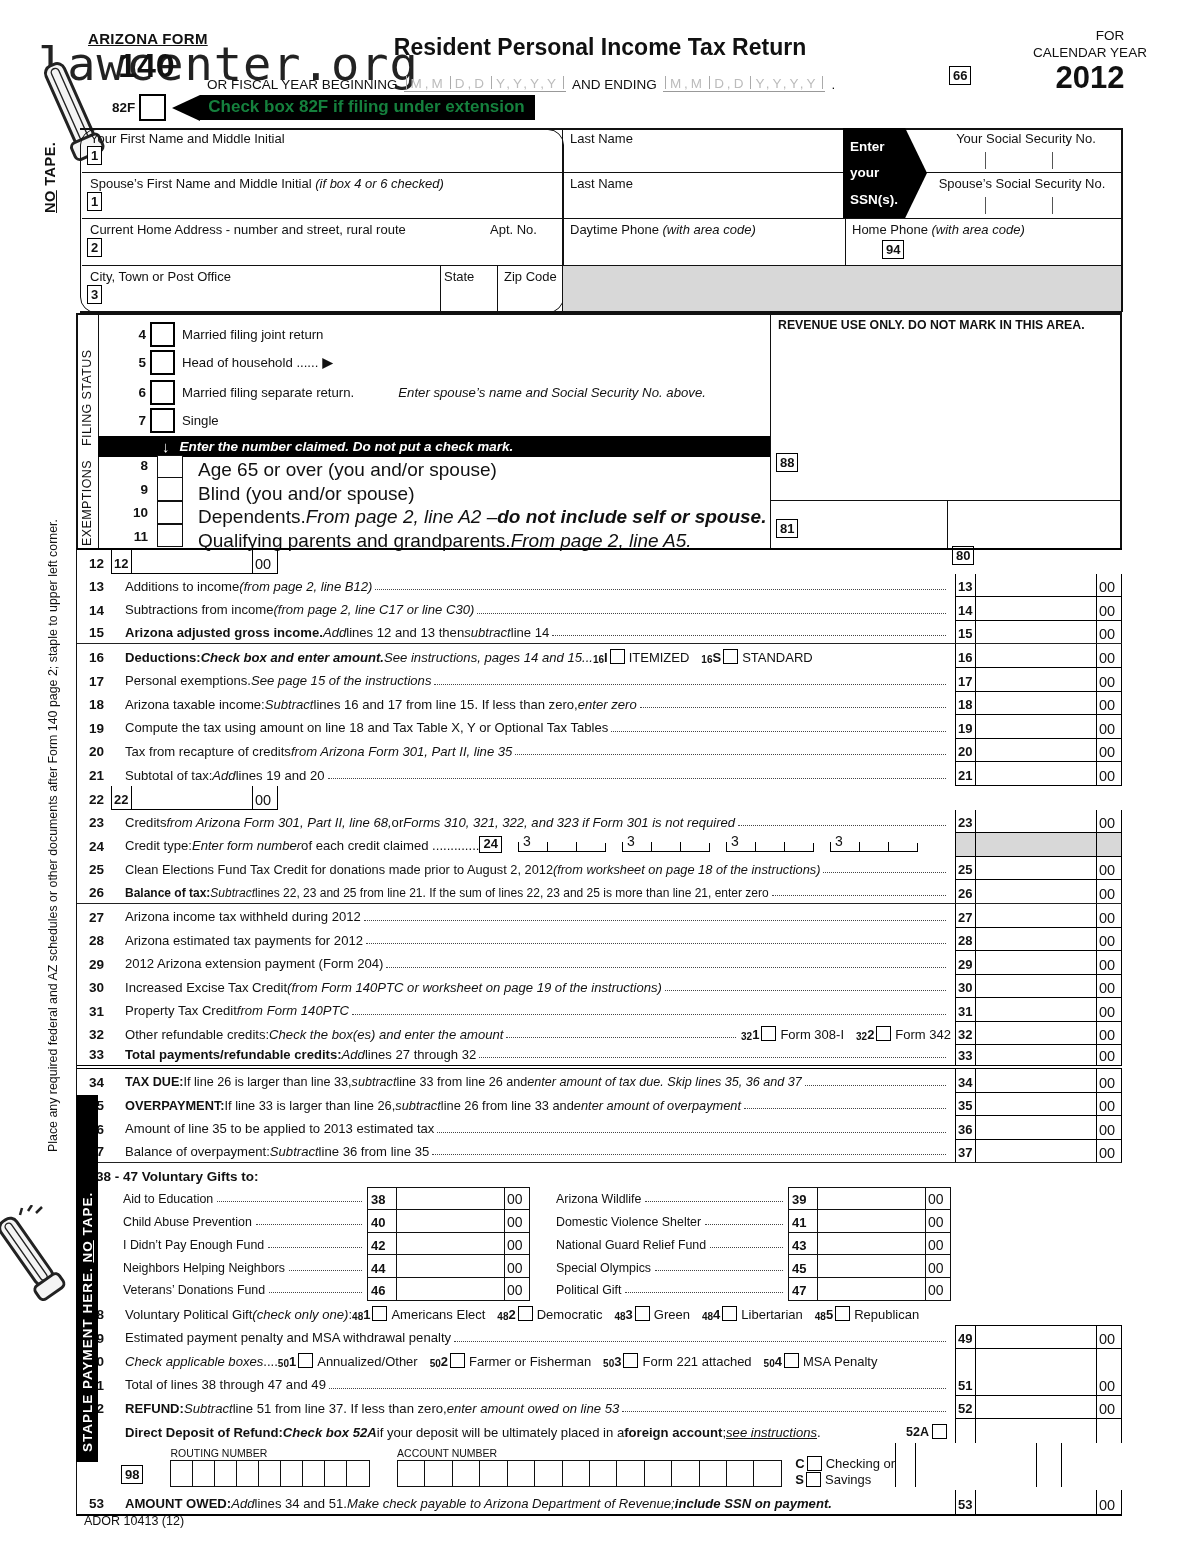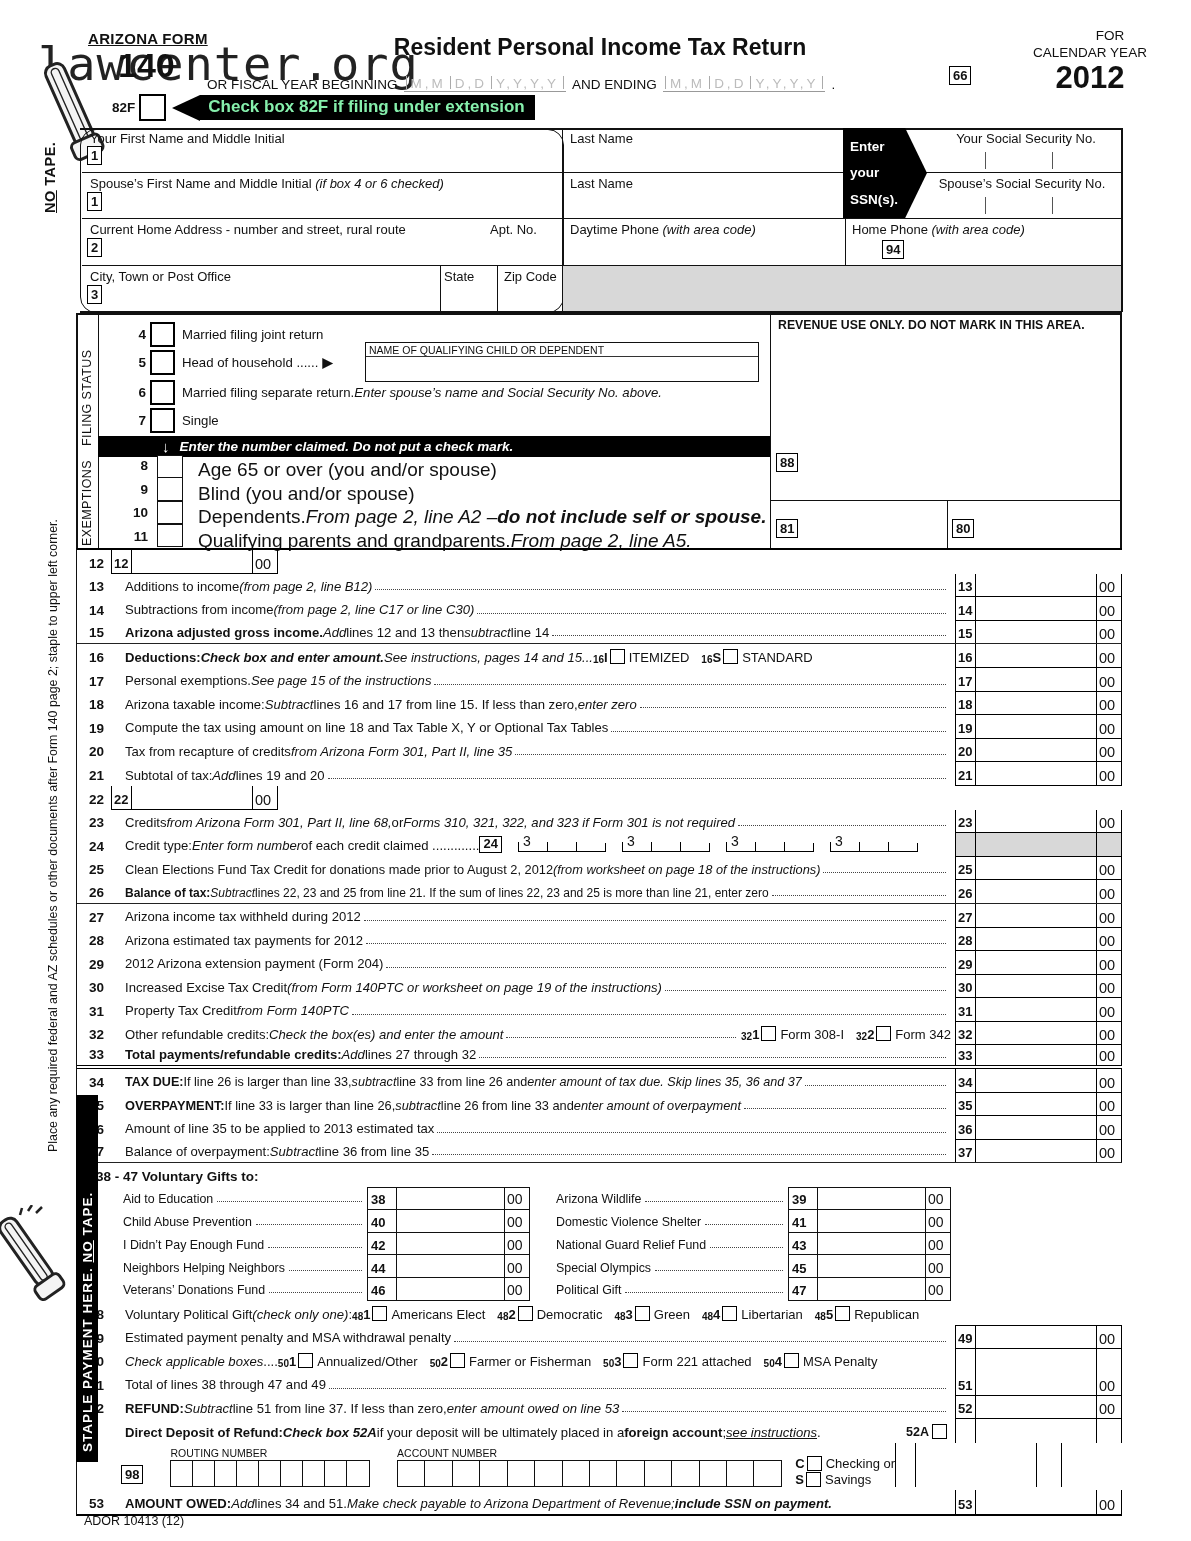--- a/index.html
+++ b/index.html
@@ -26,21 +26,21 @@
   .fiscal{position:absolute;left:207px;top:76px;font-size:13.5px;display:flex;align-items:flex-end;}
   .datecomb{display:inline-flex;border-bottom:1.6px solid #999;margin:0 6px;padding:0 2px;}
   .dgrp{color:#bcbcbc;font-size:13.5px;letter-spacing:3px;padding:0 4px;}
   .dtick{width:0;height:13px;border-left:1.3px solid #aaa;}
   .numbox{display:inline-block;border:1.8px solid #000;font-weight:bold;font-size:13px;
           padding:0 3px;line-height:17px;background:#fff;}
   .extrow{position:absolute;left:112px;top:94px;display:flex;align-items:center;}
   .extlbl{font-size:13.5px;font-weight:bold;margin-right:4px;}
   .bigchk{width:23px;height:23px;border:2.6px solid #000;background:#fff;}
   .tri{width:0;height:0;border-top:13px solid transparent;border-bottom:13px solid transparent;border-right:28px solid #000;margin-left:6px;}
-  .blkbar{background:#000;color:#86efac;font-weight:bold;font-size:17px;padding:2px 10px 3px 8px;}
+  .blkbar{background:#000;color:#15803d;font-weight:bold;font-size:17px;padding:2px 10px 3px 8px;}
   
   .roundbox{position:absolute;left:80px;top:129px;width:482px;height:182px;border:1.6px solid #111;border-radius:16px;}
   .lab{position:absolute;font-size:13px;}
   .grayrect{position:absolute;background:#d8d8d8;}
   .ssnarrow{position:absolute;left:843px;top:128px;width:84px;height:90px;background:#000;color:#fff;
             clip-path:polygon(0 0,74% 0,100% 50%,74% 100%,0 100%);
             font-size:13.5px;font-weight:bold;padding:6px 0 0 7px;box-sizing:border-box;line-height:1.95;}
   .inputzone{position:absolute;background:transparent;}
   .vtick{position:absolute;width:1.4px;background:#555;}
   
@@ -273,37 +273,34 @@
         <span class="fsnum">5</span>
         <span class="fschk"></span>
         <span class="fslbl" style="display: flex; align-items: center;">
           <span class="t">Head of household ......</span>
           <span class="b" style="margin-left: 4px;">▶</span>
         </span>
       </div>
       <div class="fsitem" style="left: 120px; top: 380px;">
         <span class="fsnum">6</span>
         <span class="fschk"></span>
-        <span class="fslbl" style="display: flex; align-items: flex-end;">
+        <span class="fslbl" style="display: flex; align-items: flex-end; gap: 44px;">
           <span class="t">Married filing separate return.  </span>
           <span class="i">Enter spouse’s name and Social Security No. above.</span>
         </span>
       </div>
       <div class="fsitem" style="left: 120px; top: 408px;">
         <span class="fsnum">7</span>
         <span class="fschk"></span>
         <span class="fslbl" style="display: flex; align-items: center;">
           <span class="t">Single</span>
         </span>
       </div>
     </div>
 
-  <div class="childbox">
-    <div class="cl">NAME OF QUALIFYING CHILD OR DEPENDENT</div>
-  </div>
 
   <div class="exbarr">
     <span class="ar">↓</span>
     <span class="bi">Enter the number claimed.  Do not put a check mark.</span>
   </div>
 
   <div id="exemption-items">
       <div class="exnum" style="left: 122px; top: 458.4px; position: absolute;">8</div>
       <div class="exbox" style="top: 455.4px;"></div>
       <div class="exlbl" style="left: 198px; top: 459.4px; display: flex; align-items: center;">
@@ -325,21 +322,21 @@
       <div class="exbox" style="top: 525.6px; margin-top: -1.6px;"></div>
       <div class="exlbl" style="left: 198px; top: 529.6px; display: flex; align-items: center;">
         <span class="t">Qualifying parents and grandparents. </span>
         <span class="i">From page 2, line A5.</span>
       </div>
     </div>
 
   <div class="revtitle">REVENUE USE ONLY. DO NOT MARK IN THIS AREA.</div>
   <div class="abs" style="left:776px;top:453px;"><span class="numbox">88</span></div>
   <div class="abs" style="left:776px;top:519px;"><span class="numbox">81</span></div>
-  <div class="abs" style="left:952px;top:519px;"><span class="numbox">80</span></div>
+  <div class="abs" style="left:952px;top:546px;"><span class="numbox">80</span></div>
 
   <div class="lines" id="lines-container">
       <div class="frow">
         <span class="lnum">12</span>
         <div class="rcol rb">
           <div class="ncell">12</div>
           <div class="acell"></div>
           <div class="cents">00</div>
         </div>
       </div>

